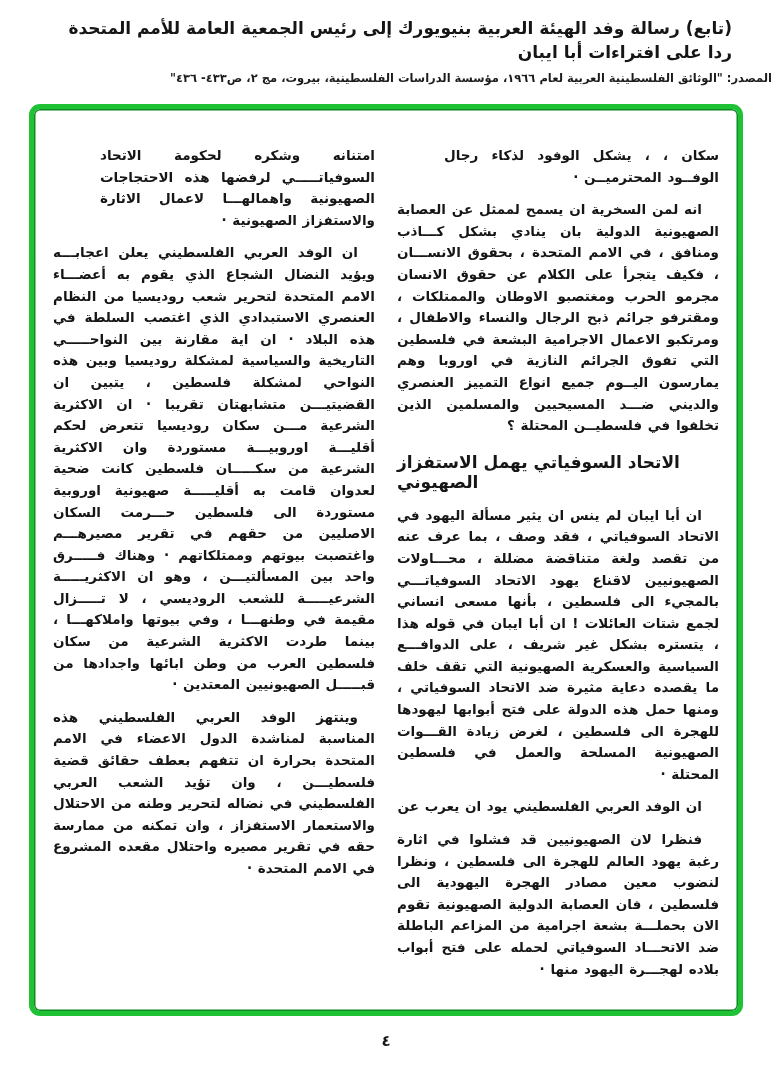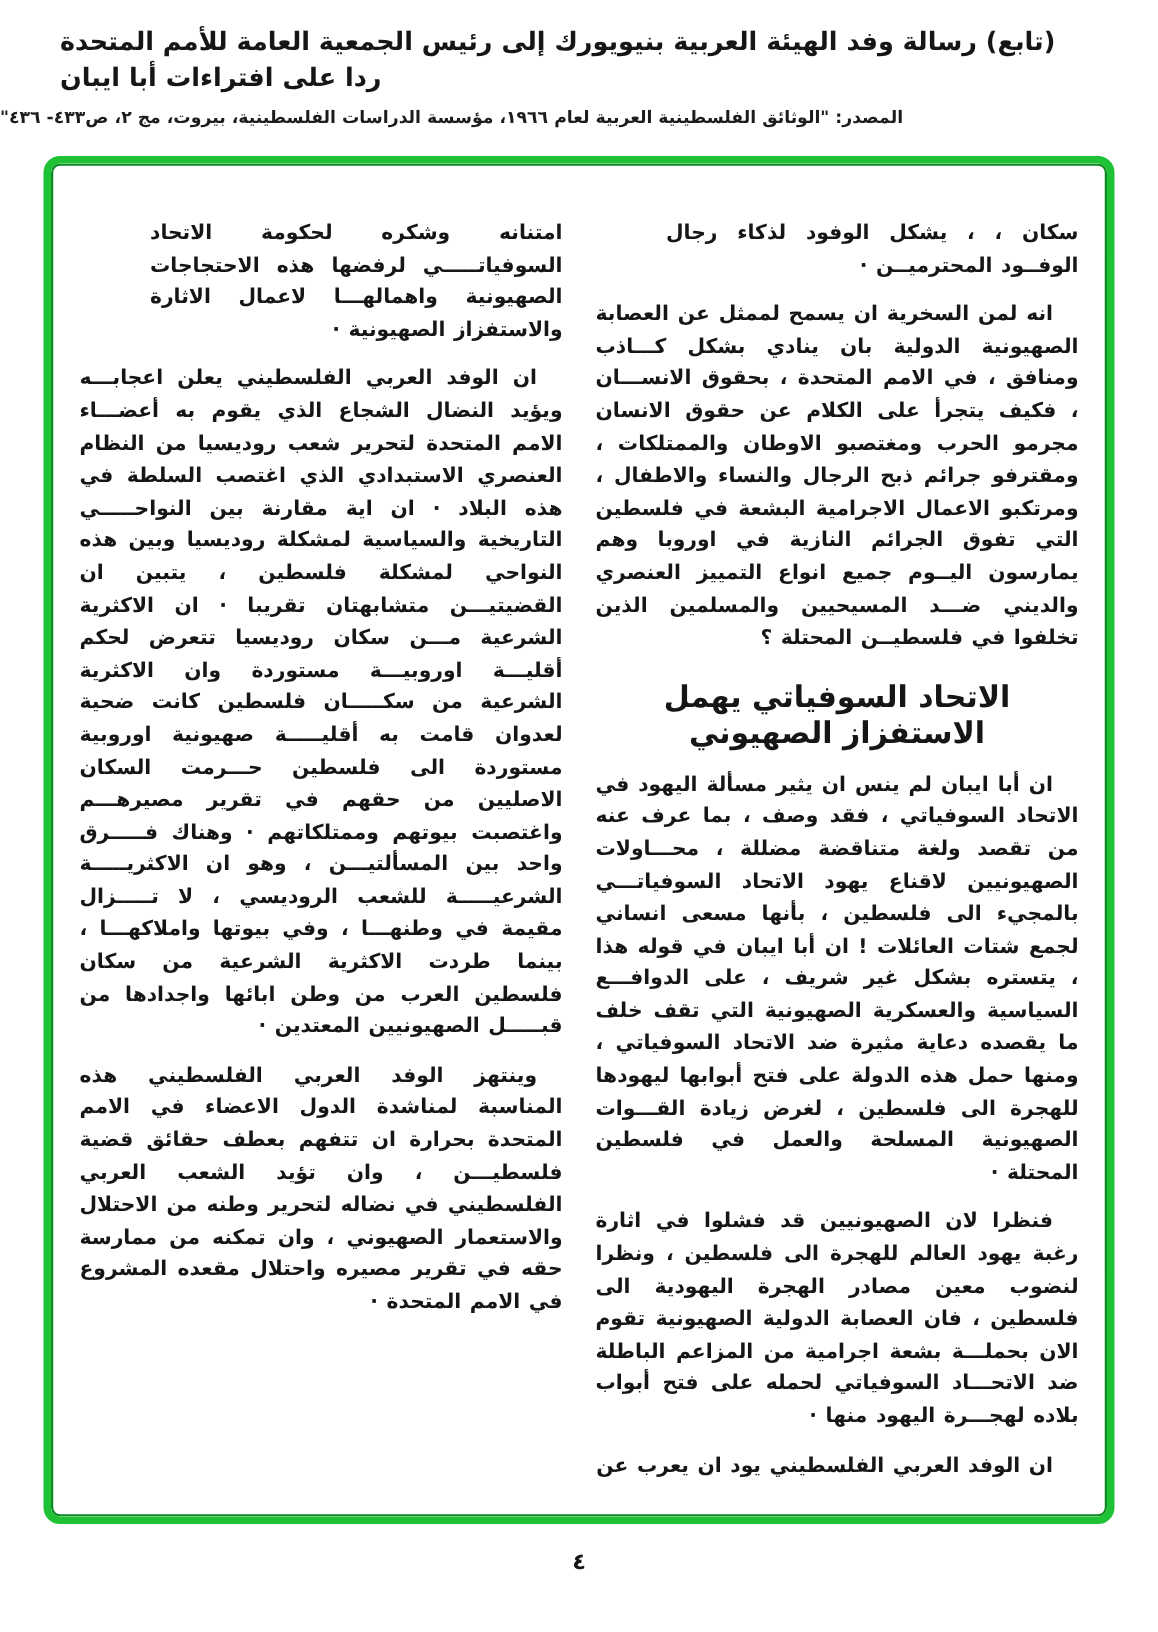--- a/index.html
+++ b/index.html
@@ -6,21 +6,21 @@
   html, body {
     width: 772px; height: 1088px;
     background: #ffffff;
     font-family: "DejaVu Sans", sans-serif;
     color: #161616;
     overflow: hidden;
   }
   .page { width: 772px; height: 1088px; position: relative; }
 
   
-  .header { text-align: left; padding-top: 16px; direction: rtl; }
+  .header { text-align: right; padding-top: 16px; direction: rtl; }
   .header-title {
     font-size: 17px; font-weight: 700; letter-spacing: 0;
     line-height: 24px; padding: 0 40px;
   }
   .header-source {
     font-size: 11.5px; font-weight: 700; margin-top: 7px; color: #1c1c1c;
   }
 
   
   .doc-frame {
@@ -43,23 +43,23 @@
     font-weight: 700;
     line-height: 21.6px;
     text-align: justify;
     text-justify: inter-word;
     text-indent: 17px;
     margin-bottom: 11px;
     word-spacing: 1px;
   }
   .col p.noindent { text-indent: 0; margin-left: 47px; }
   .col h3.section-heading {
-    font-size: 20px;
+    font-size: 17px;
     font-weight: 700;
-    text-align: center;
+    text-align: left;
     margin: 15px 0 13px 0;
   }
 
   
   .footer { text-align: center; margin-top: 15px; }
   .page-number { font-size: 15px; font-weight: 700; display: inline-block; }
 </style>
 </head>
 <body>
 
@@ -70,28 +70,28 @@
     <div class="header-source">المصدر: "الوثائق الفلسطينية العربية لعام ١٩٦٦، مؤسسة الدراسات الفلسطينية، بيروت، مج ٢، ص٤٣٣- ٤٣٦"</div>
   </div>
 
   <div class="doc-frame" style="border-color: rgb(31, 193, 53); box-shadow: rgb(13, 138, 32) 0px 0px 0px 1.5px inset;">
 
     <div class="col col-right">
       <p class="noindent">سكان ، ، يشكل الوفود لذكاء رجال الوفــود المحترميــن ·</p>
       <p>انه لمن السخرية ان يسمح لممثل عن العصابة الصهيونية الدولية بان ينادي بشكل كـــاذب ومنافق ، في الامم المتحدة ، بحقوق الانســـان ، فكيف يتجرأ على الكلام عن حقوق الانسان مجرمو الحرب ومغتصبو الاوطان والممتلكات ، ومقترفو جرائم ذبح الرجال والنساء والاطفال ، ومرتكبو الاعمال الاجرامية البشعة في فلسطين التي تفوق الجرائم النازية في اوروبا وهم يمارسون اليــوم جميع انواع التمييز العنصري والديني ضـــد المسيحيين والمسلمين الذين تخلفوا في فلسطيــن المحتلة ؟</p>
       <h3 class="section-heading">الاتحاد السوفياتي يهمل الاستفزاز الصهيوني</h3>
       <p>ان أبا ايبان لم ينس ان يثير مسألة اليهود في الاتحاد السوفياتي ، فقد وصف ، بما عرف عنه من تقصد ولغة متناقضة مضللة ، محـــاولات الصهيونيين لاقناع يهود الاتحاد السوفياتـــي بالمجيء الى فلسطين ، بأنها مسعى انساني لجمع شتات العائلات ! ان أبا ايبان في قوله هذا ، يتستره بشكل غير شريف ، على الدوافـــع السياسية والعسكرية الصهيونية التي تقف خلف ما يقصده دعاية مثيرة ضد الاتحاد السوفياتي ، ومنها حمل هذه الدولة على فتح أبوابها ليهودها للهجرة الى فلسطين ، لغرض زيادة القـــوات الصهيونية المسلحة والعمل في فلسطين المحتلة ·</p>
+      <p>ان الوفد العربي الفلسطيني يود ان يعرب عن</p>
       <p>فنظرا لان الصهيونيين قد فشلوا في اثارة رغبة يهود العالم للهجرة الى فلسطين ، ونظرا لنضوب معين مصادر الهجرة اليهودية الى فلسطين ، فان العصابة الدولية الصهيونية تقوم الان بحملـــة بشعة اجرامية من المزاعم الباطلة ضد الاتحـــاد السوفياتي لحمله على فتح أبواب بلاده لهجـــرة اليهود منها ·</p>
-      <p>ان الوفد العربي الفلسطيني يود ان يعرب عن</p>
     </div>
 
     <div class="col col-left">
       <p class="noindent">امتنانه وشكره لحكومة الاتحاد السوفياتـــــي لرفضها هذه الاحتجاجات الصهيونية واهمالهـــا لاعمال الاثارة والاستفزاز الصهيونية ·</p>
       <p>ان الوفد العربي الفلسطيني يعلن اعجابـــه ويؤيد النضال الشجاع الذي يقوم به أعضـــاء الامم المتحدة لتحرير شعب روديسيا من النظام العنصري الاستبدادي الذي اغتصب السلطة في هذه البلاد · ان اية مقارنة بين النواحـــــي التاريخية والسياسية لمشكلة روديسيا وبين هذه النواحي لمشكلة فلسطين ، يتبين ان القضيتيـــن متشابهتان تقريبا · ان الاكثرية الشرعية مـــن سكان روديسيا تتعرض لحكم أقليـــة اوروبيـــة مستوردة وان الاكثرية الشرعية من سكـــــان فلسطين كانت ضحية لعدوان قامت به أقليـــــة صهيونية اوروبية مستوردة الى فلسطين حـــرمت السكان الاصليين من حقهم في تقرير مصيرهـــم واغتصبت بيوتهم وممتلكاتهم · وهناك فـــــرق واحد بين المسألتيـــن ، وهو ان الاكثريـــــة الشرعيـــــة للشعب الروديسي ، لا تـــــزال مقيمة في وطنهـــا ، وفي بيوتها واملاكهـــا ، بينما طردت الاكثرية الشرعية من سكان فلسطين العرب من وطن ابائها واجدادها من قبـــــل الصهيونيين المعتدين ·</p>
-      <p>وينتهز الوفد العربي الفلسطيني هذه المناسبة لمناشدة الدول الاعضاء في الامم المتحدة بحرارة ان تتفهم بعطف حقائق قضية فلسطيـــن ، وان تؤيد الشعب العربي الفلسطيني في نضاله لتحرير وطنه من الاحتلال والاستعمار الصهيوني ، وان تمكنه من ممارسة حقه في تقرير مصيره واحتلال مقعده المشروع في الامم المتحدة ·</p>
+      <p>وينتهز الوفد العربي الفلسطيني هذه المناسبة لمناشدة الدول الاعضاء في الامم المتحدة بحرارة ان تتفهم بعطف حقائق قضية فلسطيـــن ، وان تؤيد الشعب العربي الفلسطيني في نضاله لتحرير وطنه من الاحتلال والاستعمار الاستفزاز ، وان تمكنه من ممارسة حقه في تقرير مصيره واحتلال مقعده المشروع في الامم المتحدة ·</p>
     </div>
 
   </div>
 
   <div class="footer">
     <span class="page-number">٤</span>
   </div>
 
 </div>
 

